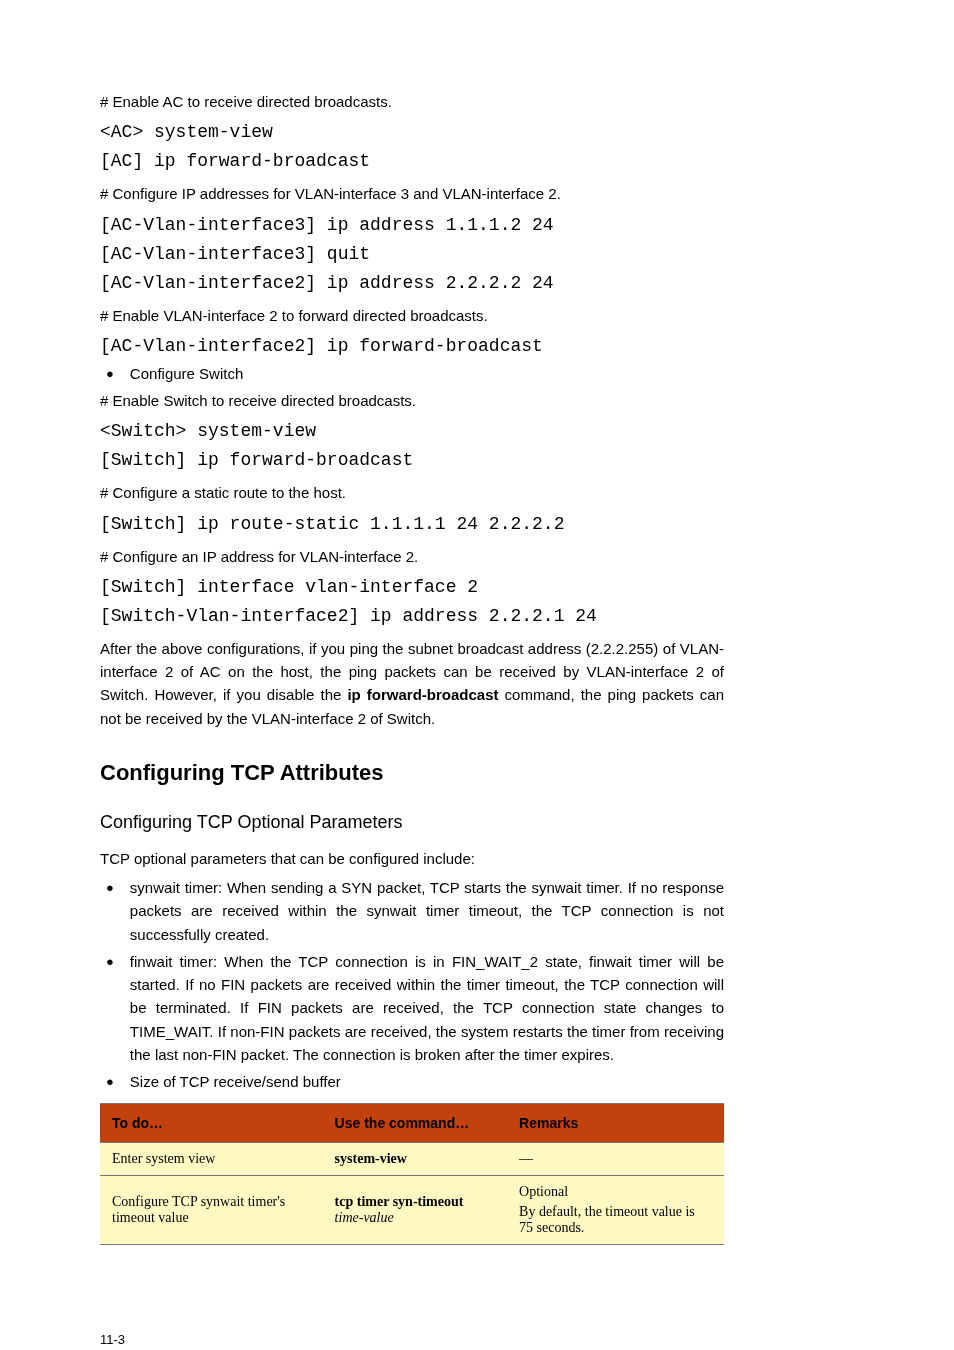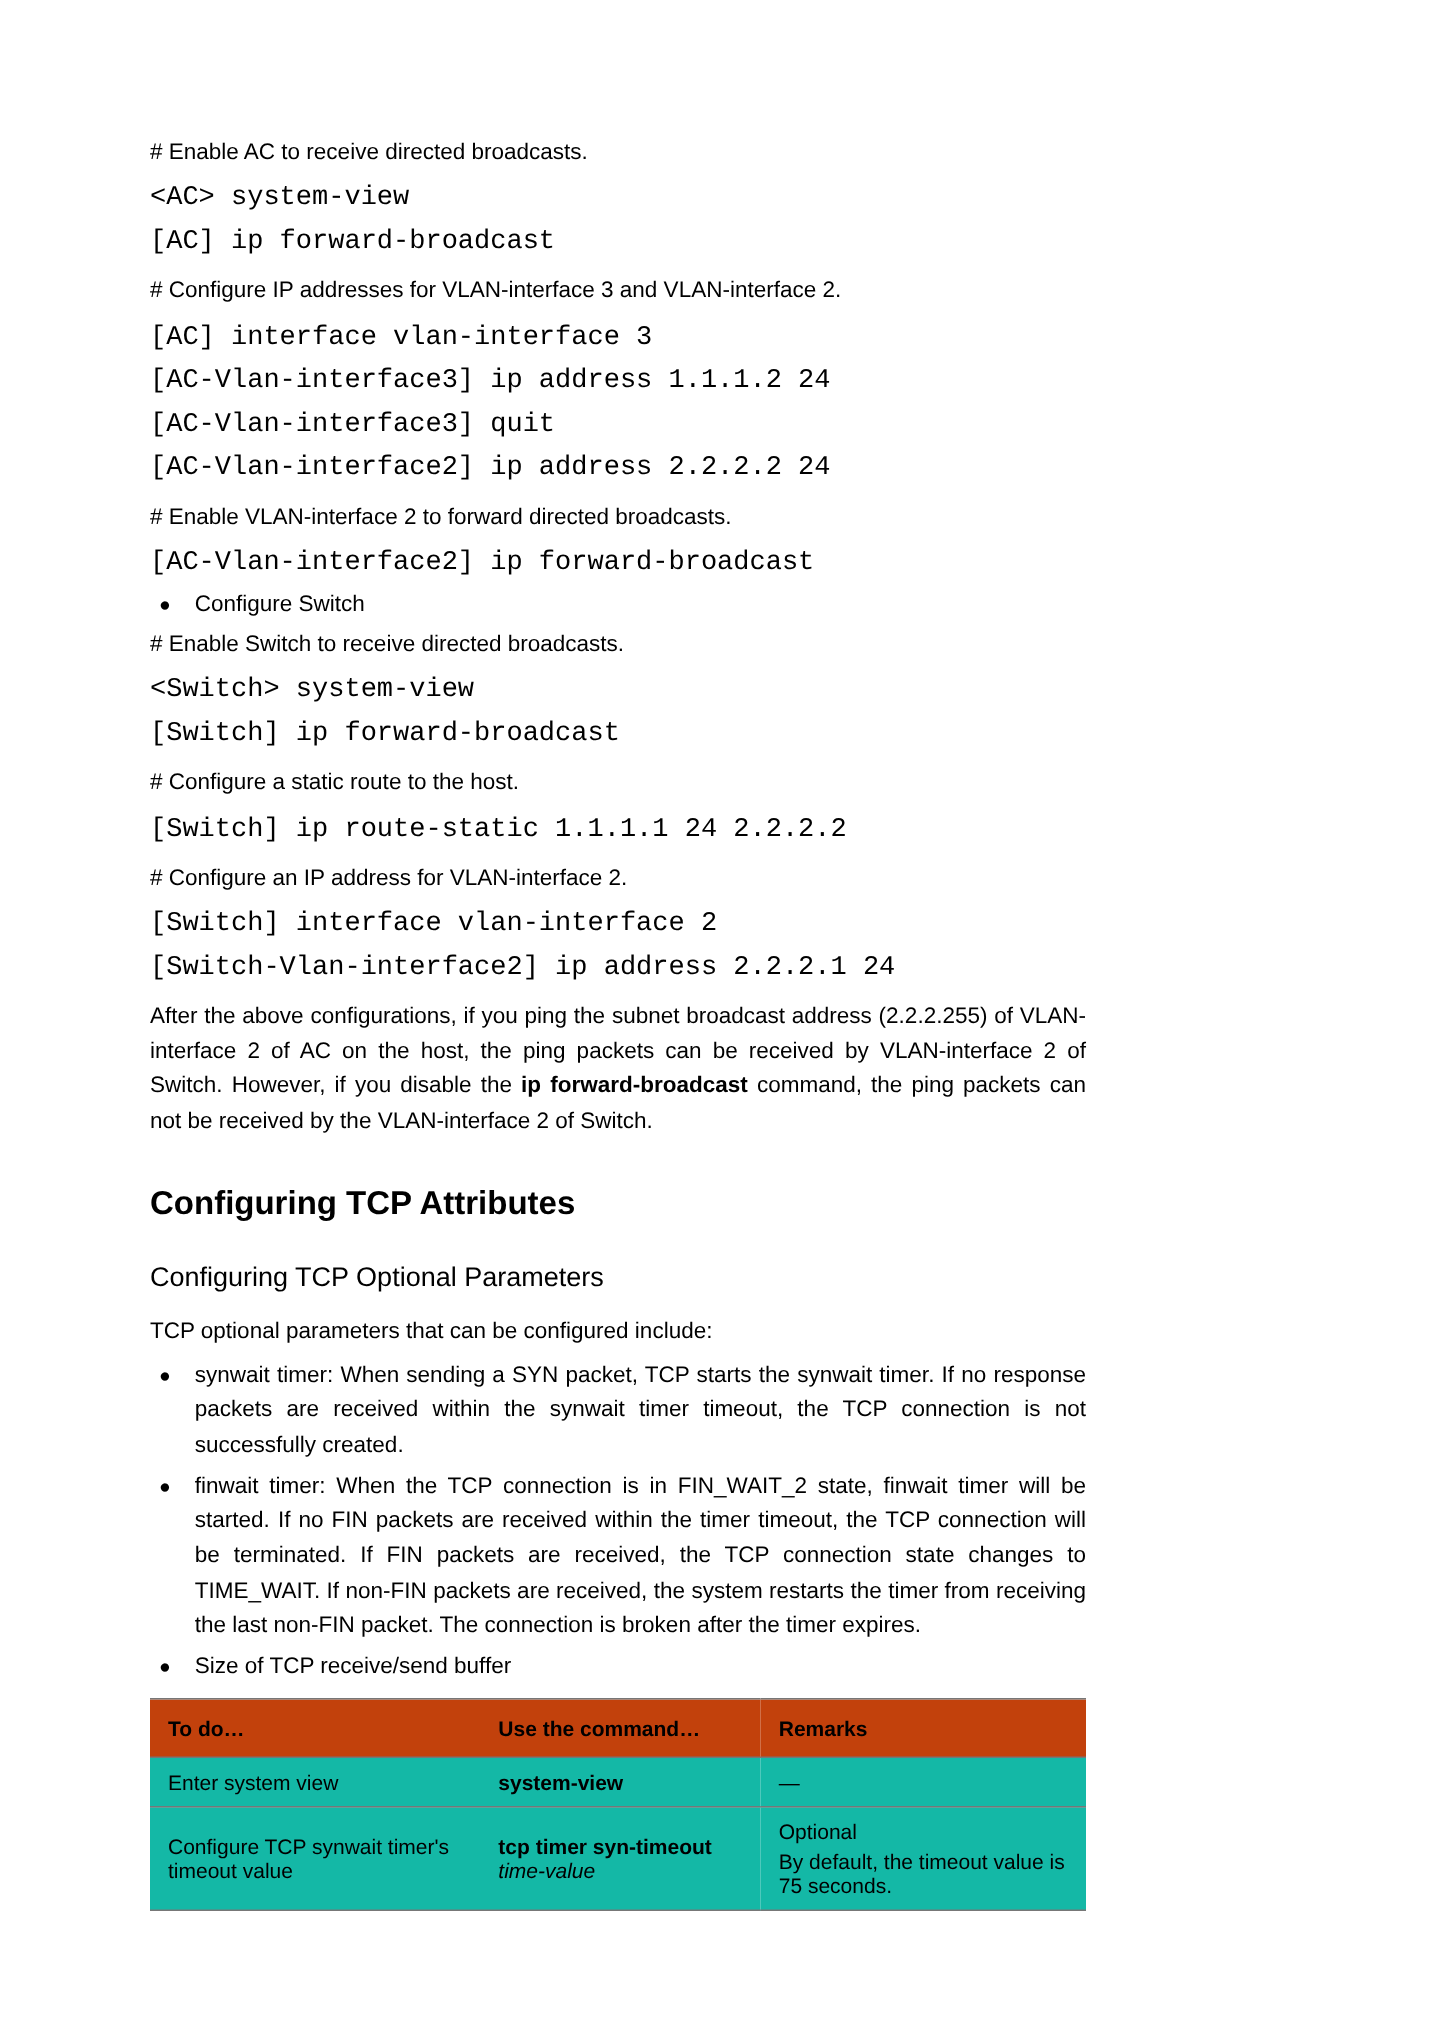--- a/index.html
+++ b/index.html
@@ -66,40 +66,40 @@
     padding: 8px 12px;
     text-align: left;
     vertical-align: middle;
   }
   table.params th {
     font-weight: bold;
     background: #c2410c;
     height: 22px;
   }
   table.params td {
-    background: #14b8a6;
+    background: #fef9c3;
+    font-family: Liberation Serif, serif;
   }
   .tall-cell { height: 56px; }
   .page-number {
     font-size: 13px;
     margin-top: 87px;
   }
 </style>
 </head>
 <body>
 
 <div class="page">
 
   <p class="body-text"># Enable AC to receive directed broadcasts.</p>
   <p class="code-text">&lt;AC&gt; system-view</p>
   <p class="code-text">[AC] ip forward-broadcast</p>
 
   <div class="spacer-small"></div>
   <p class="body-text"># Configure IP addresses for VLAN-interface 3 and VLAN-interface 2.</p>
-  <p class="code-text">[AC] interface vlan-interface 3</p>
   <p class="code-text">[AC-Vlan-interface3] ip address 1.1.1.2 24</p>
   <p class="code-text">[AC-Vlan-interface3] quit</p>
   <p class="code-text">[AC-Vlan-interface2] ip address 2.2.2.2 24</p>
 
   <div class="spacer-small"></div>
   <p class="body-text"># Enable VLAN-interface 2 to forward directed broadcasts.</p>
   <p class="code-text">[AC-Vlan-interface2] ip forward-broadcast</p>
 
   <div class="bullet-row">
     <div class="bullet-dot">●</div>

